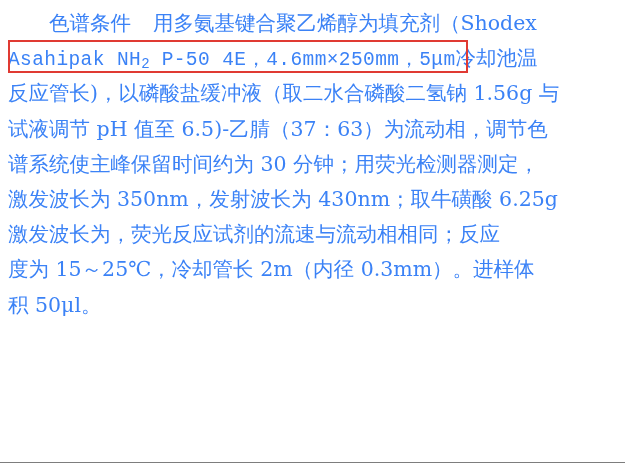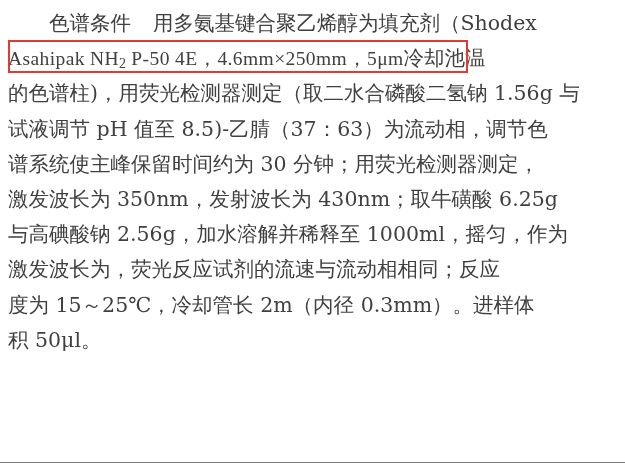--- a/index.html
+++ b/index.html
@@ -26,35 +26,35 @@
     top: 6px;
     width: 609px;
   }
   .line {
     position: relative;
     height: 35.2px;
     line-height: 35.2px;
     font-size: 20.5px;
     white-space: nowrap;
     letter-spacing: 0px;
-    color: #404040;
+    color: #3b82f6;
   }
   .line .t {
     display: inline;
   }
   .indent {
     display: inline-block;
     width: 41px;
   }
   .gap {
     display: inline-block;
     width: 22px;
   }
   .lat {
-    font-family: Liberation Serif, serif;
+    font-family: Liberation Mono, monospace;
     font-size: 19.5px;
     letter-spacing: 0.4px;
   }
   .sub {
     font-size: 14px;
     vertical-align: -0.22em;
     letter-spacing: 0;
   }
   .redbox {
     position: absolute;
@@ -92,39 +92,36 @@
 
     <div class="line">
       <span class="indent"></span><span class="t">色谱条件</span><span class="gap"></span><span class="t">用多氨基键合聚乙烯醇为填充剂（Shodex</span>
     </div>
 
     <div class="line">
       <span class="lat">Asahipak NH</span><span class="lat sub">2</span><span class="lat"> P-50 4E，4.6mm×250mm，5μm</span><span class="t">冷却池温</span>
     </div>
 
     <div class="line">
-      <span class="t">的色谱柱)，用荧光检测器测定（取二水合磷酸二氢钠 1.56g 与</span>
+      <span class="t">反应管长)，以磷酸盐缓冲液（取二水合磷酸二氢钠 1.56g 与</span>
     </div>
 
 
     <div class="line">
-      <span class="t">试液调节 pH 值至 8.5)-乙腈（37：63）为流动相，调节色</span>
+      <span class="t">试液调节 pH 值至 6.5)-乙腈（37：63）为流动相，调节色</span>
     </div>
 
     <div class="line">
       <span class="t">谱系统使主峰保留时间约为 30 分钟；用荧光检测器测定，</span>
     </div>
 
     <div class="line">
       <span class="t">激发波长为 350nm，发射波长为 430nm；取牛磺酸 6.25g</span>
     </div>
 
-    <div class="line">
-      <span class="t">与高碘酸钠 2.56g，加水溶解并稀释至 1000ml，摇匀，作为</span>
-    </div>
 
     <div class="line">
       <span class="t">激发波长为，荧光反应试剂的流速与流动相相同；反应</span>
     </div>
 
 
     <div class="line">
       <span class="t">度为 15～25℃，冷却管长 2m（内径 0.3mm）。进样体</span>
     </div>
 

